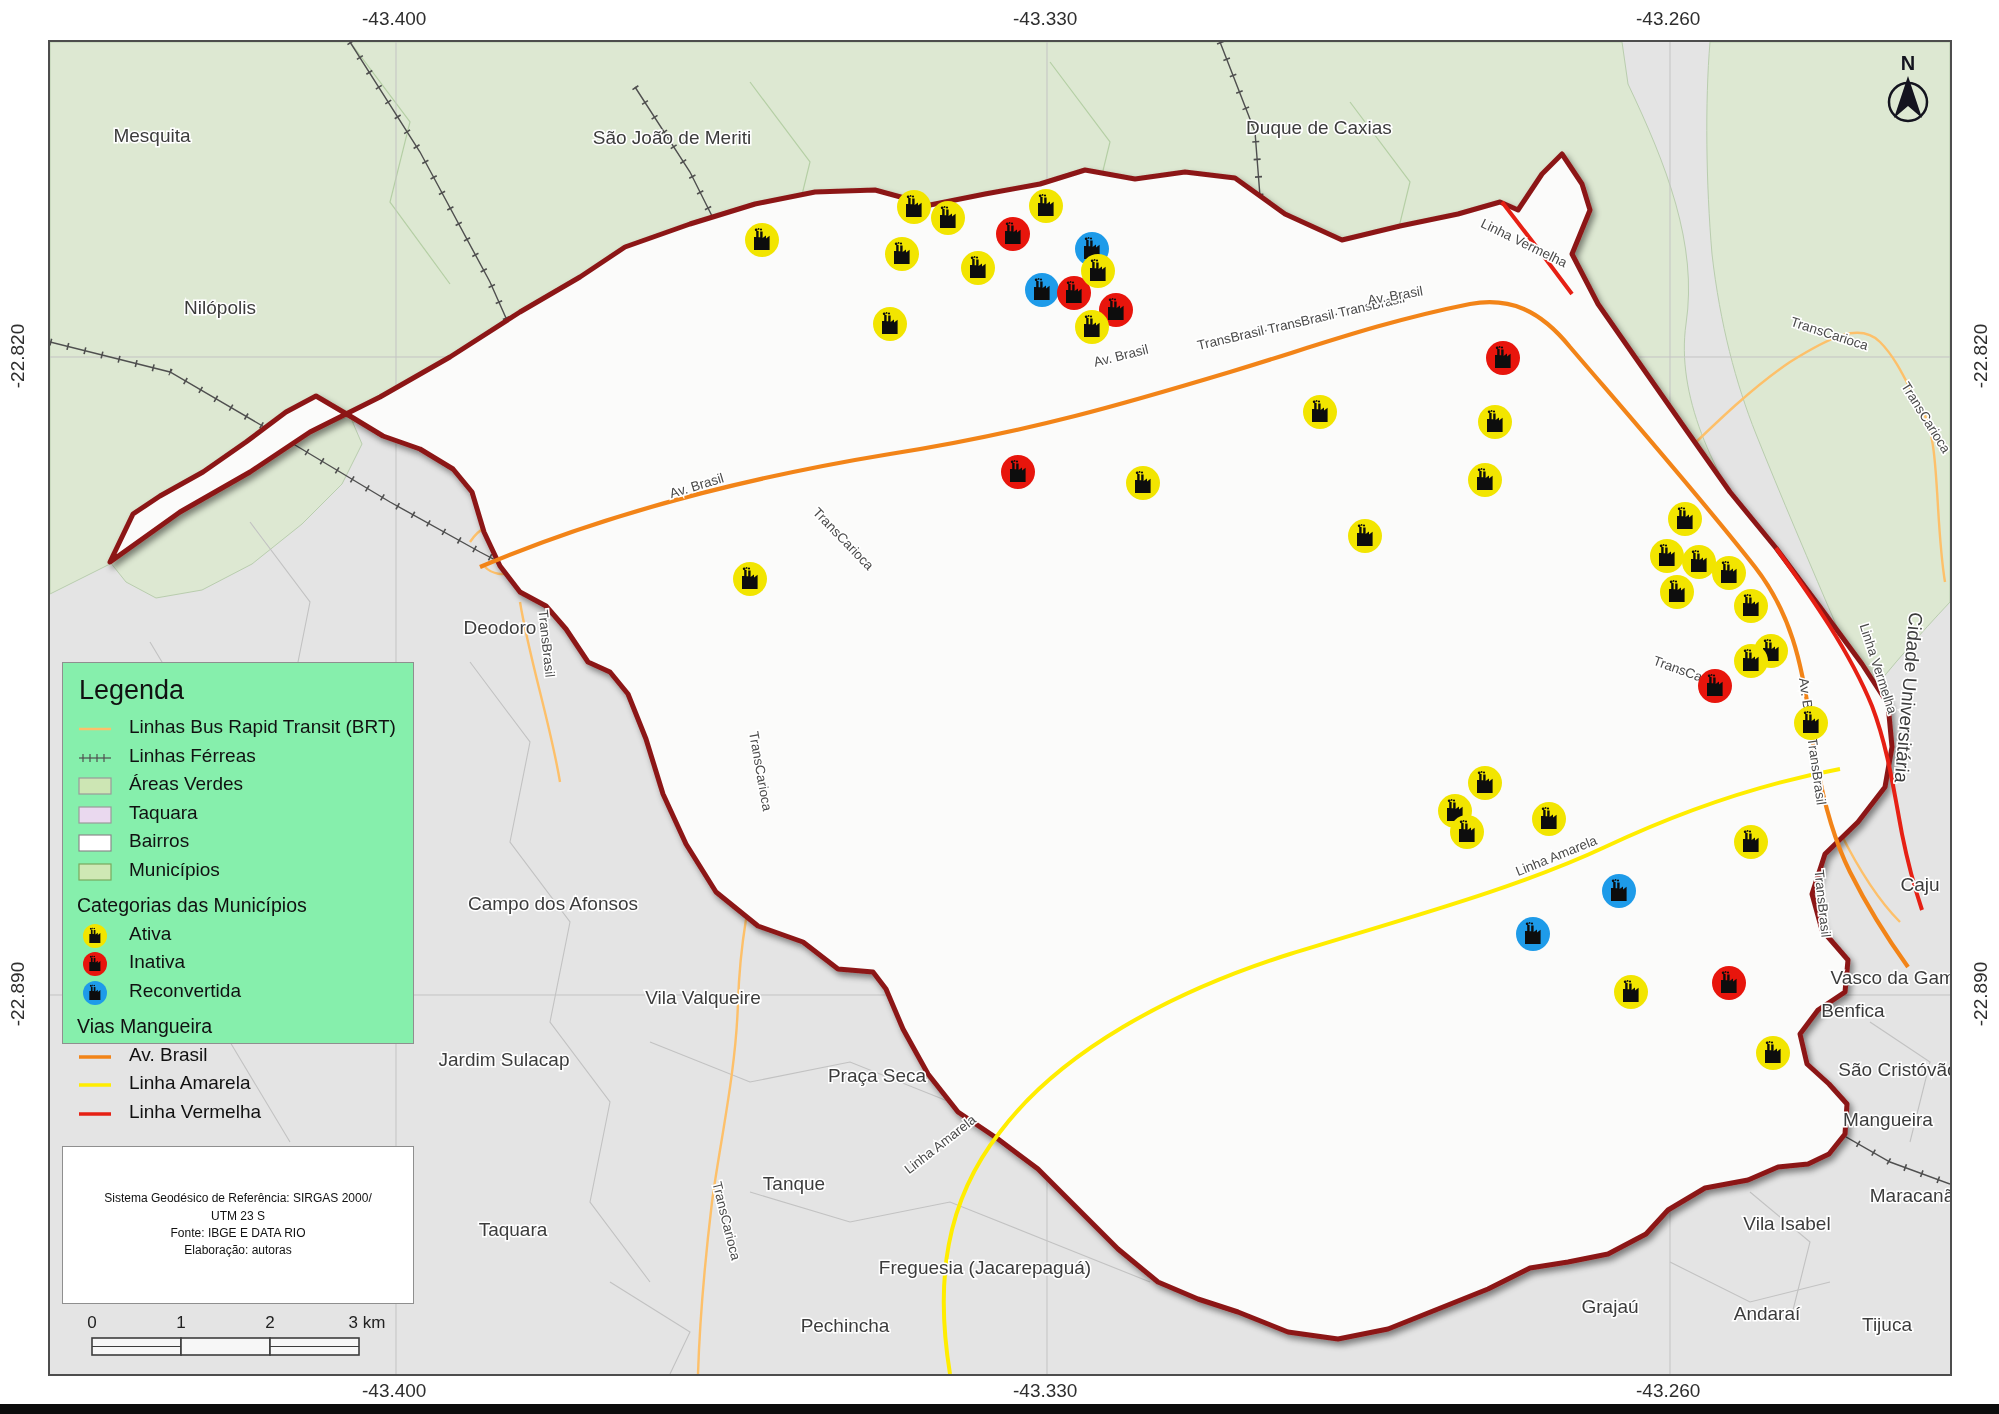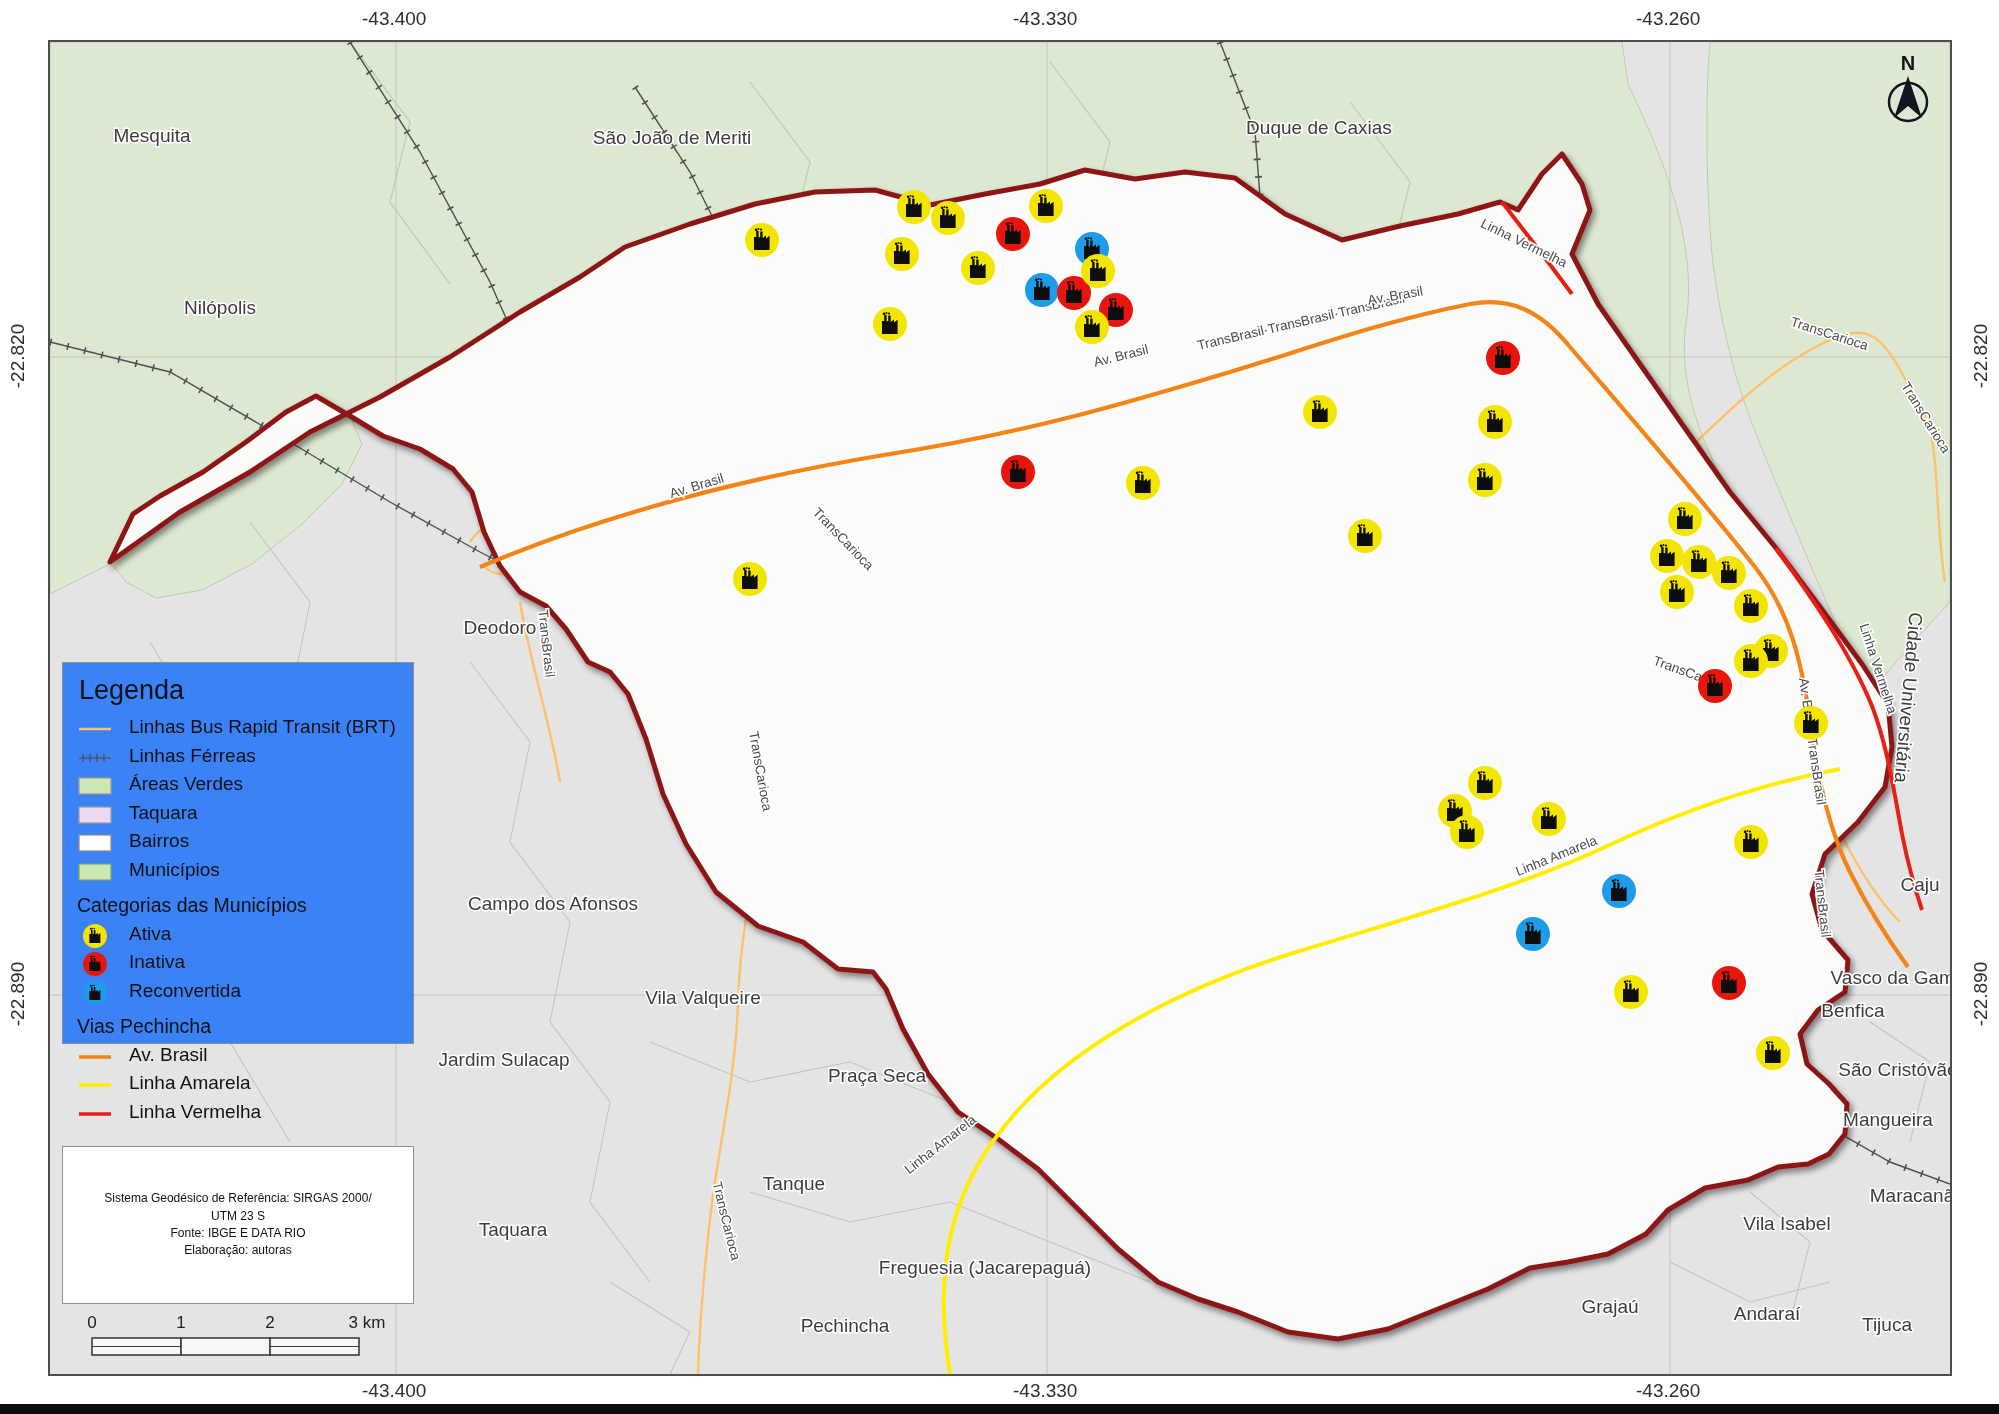--- a/index.html
+++ b/index.html
@@ -6,21 +6,21 @@
   .canvas{position:relative;width:1999px;height:1414px;background:#ffffff;overflow:hidden;
           font-family:"Liberation Sans",sans-serif;color:#2b2b2b;padding-left:44px;}
   .map-frame{position:absolute;left:48px;top:40px;width:1900px;height:1332px;
              border:2px solid #4d4d4d;box-sizing:content-box;background:#e4e4e4;}
   .map-frame svg{display:block;width:1900px;height:1332px;}
   .coord{position:absolute;font-size:19px;color:#2e2e2e;white-space:nowrap;}
   .coord.v{transform:rotate(-90deg);transform-origin:center;}
   .title-box{position:absolute;left:60px;top:54px;width:565px;height:54px;background:#f1f1f1;
              border:2px solid #3f3f3f;display:flex;align-items:center;justify-content:center;
              font-size:21px;letter-spacing:.5px;color:#111;}
-  .legend-box{position:absolute;left:62px;top:662px;width:352px;height:382px;background:#3b82f6;
+  .legend-box{position:absolute;left:62px;top:662px;width:352px;height:382px;background:#86efac;
               border:1.5px solid #8f8f8f;box-sizing:border-box;padding:10px 14px;}
   .legend-title{font-size:27px;color:#111;margin:2px 0 10px 2px;}
   .lg-row{display:flex;align-items:flex-start;gap:16px;margin:2.5px 0;font-size:19px;color:#111;}
   .lg-head{font-size:19.5px;color:#111;margin:9px 0 6px 0;}
   .lg-sw{width:36px;flex:0 0 36px;display:flex;align-items:center;justify-content:center;}
   .info-box{position:absolute;left:62px;top:1146px;width:352px;height:158px;background:#fff;
             border:1.5px solid #8f8f8f;box-sizing:border-box;display:flex;flex-direction:column;
             align-items:center;justify-content:center;font-size:12px;line-height:1.45;color:#111;text-align:center;}
   .scalebar{position:absolute;left:72px;top:1312px;width:330px;height:60px;}
   .bottom-strip{position:absolute;left:0;top:1404px;width:1999px;height:10px;background:#0c0c0c;}
@@ -512,21 +512,21 @@
         </div>
         <div class="lg-row">
           <span class="lg-sw">
             <svg width="36" height="26">
               <circle cx="18" cy="13" r="12" fill="#1e9be9"></circle>
               <use href="#factory" x="9.5" y="4.5" width="17" height="17" fill="#0d0d0d"></use>
             </svg>
           </span>
           <span>Reconvertida</span>
         </div>
-        <div class="lg-head">Vias Pechincha</div>
+        <div class="lg-head">Vias Mangueira</div>
         <div class="lg-row">
           <span class="lg-sw">
             <svg width="36" height="26">
               <line x1="2" y1="13" x2="34" y2="13" stroke="#f28418" stroke-width="3.5"></line>
             </svg>
           </span>
           <span>Av. Brasil</span>
         </div>
         <div class="lg-row">
           <span class="lg-sw">

